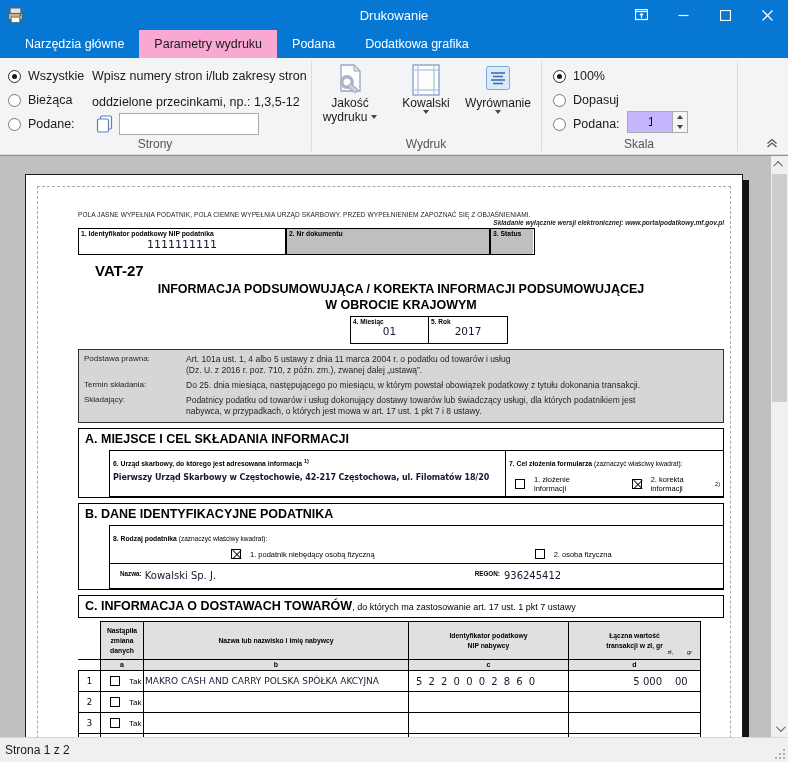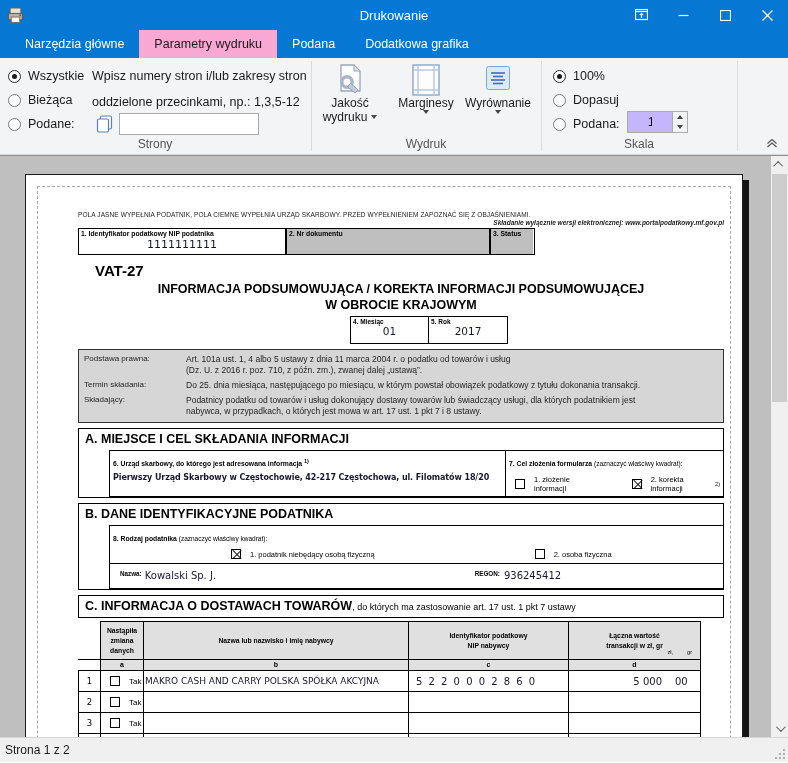--- a/index.html
+++ b/index.html
@@ -228,21 +228,21 @@
   <div class="bigbtn" style="left:390px; width:72px;">
     <span class="ic">
       <svg width="28" height="32" viewBox="0 0 28 32">
         <rect x="1" y="1" width="26" height="30" fill="#fdfdfd" stroke="#8aa4cf" stroke-width="1.4"></rect>
         <line x1="6" y1="1" x2="6" y2="31" stroke="#a8bedd" stroke-width="1.2"></line>
         <line x1="22" y1="1" x2="22" y2="31" stroke="#a8bedd" stroke-width="1.2"></line>
         <line x1="1" y1="6" x2="27" y2="6" stroke="#a8bedd" stroke-width="1.2"></line>
         <line x1="1" y1="26" x2="27" y2="26" stroke="#a8bedd" stroke-width="1.2"></line>
       </svg>
     </span>
-    <span class="l1">Marginesy</span>
+    <span class="l1">Kowalski</span>
     <span class="l2">
         <span class="drop"></span>
       </span>
   </div>
   <div class="bigbtn" style="left:458px; width:80px;">
     <span class="ic" style="align-items:center;">
       <svg width="24" height="24" viewBox="0 0 24 24">
         <rect x="0.5" y="0.5" width="23" height="23" rx="2" fill="#dce9f8" stroke="#7da7d9"></rect>
         <line x1="5" y1="7" x2="19" y2="7" stroke="#3f6fb5" stroke-width="1.6"></line>
         <line x1="7" y1="10.5" x2="17" y2="10.5" stroke="#3f6fb5" stroke-width="1.6"></line>

